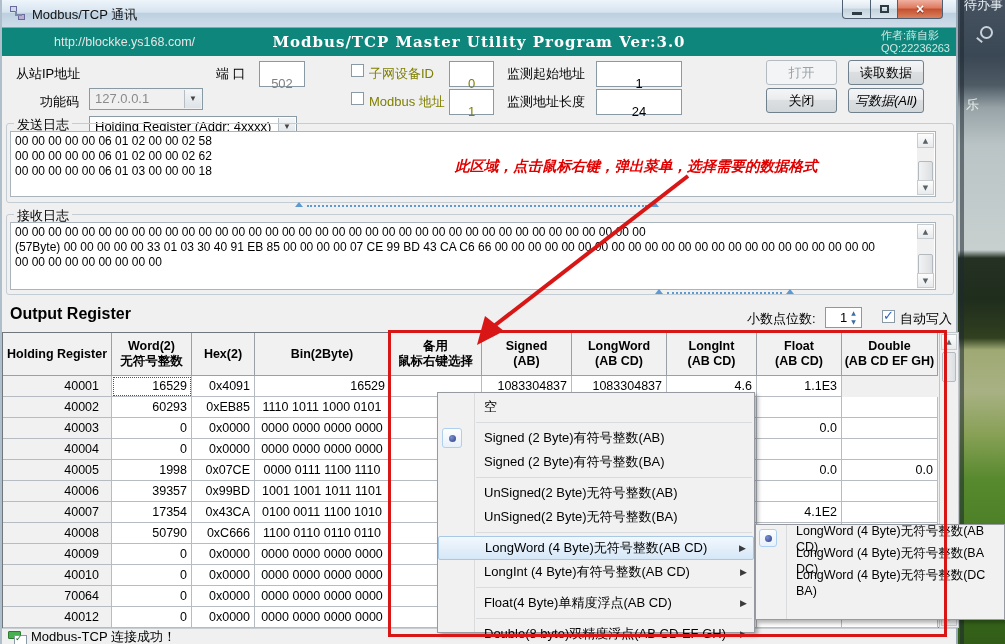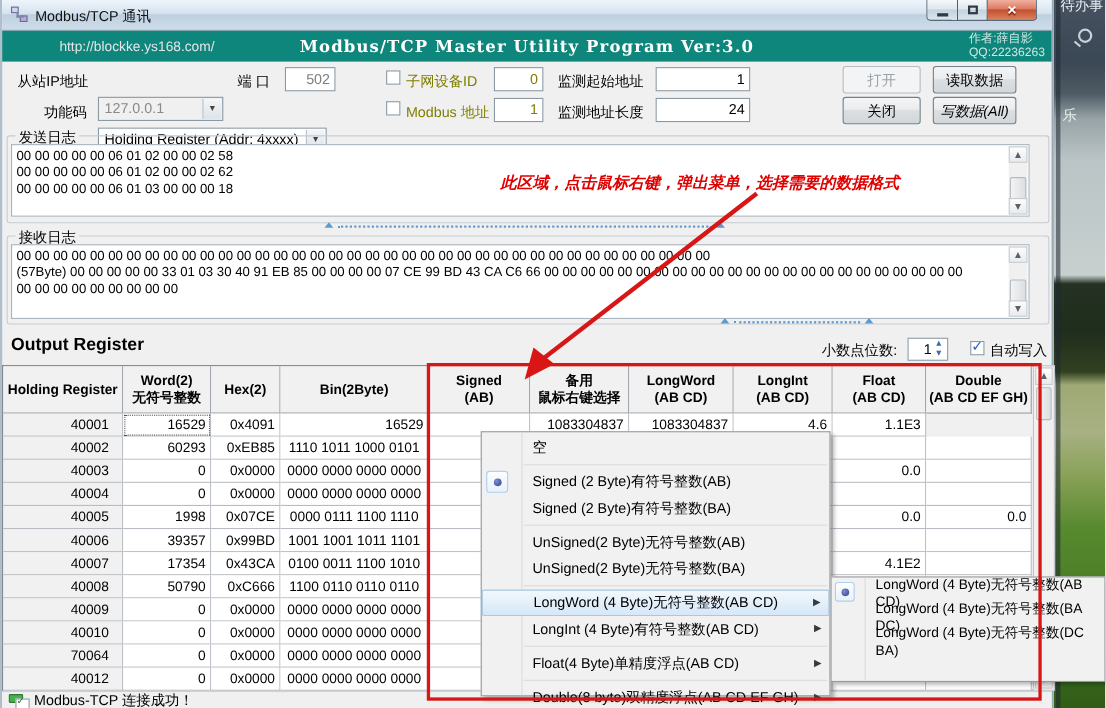--- a/index.html
+++ b/index.html
@@ -44,21 +44,21 @@
     display:flex; align-items:center; }
   #banner .url { position:absolute; left:5px; top:7px; color:#e5e5e5; font-size:12.5px;padding-left:47px; }
   #banner .btitle { position:absolute; left:0; width:100%; text-align:center; color:#fff; font-weight:bold;
     font-size:15px; letter-spacing:1px; font-family:"DejaVu Serif","Liberation Serif",serif; }
   #banner .author { position:absolute; right:6px; top:1px; text-align:left; color:#cfe8e4; font-size:11px; line-height:13px; }
 
   
   .lbl { position:absolute; font-size:13px; white-space:nowrap; }
   .lbl.olive { color:#7f7f00;text-align:center; }
   .field { position:absolute; height:22px; background:#fff; border:1px solid #8a9aa5; font-size:13px;
-    line-height:20px; text-align:right; padding:0 4px; }
+    line-height:20px; text-align:center; padding:12px 4px; }
   .field.gray { color:#808080; }
   .field.olive { color:#7f7f00; }
   .combo { position:absolute; height:22px; background:#fff; border:1px solid #8a9aa5; font-size:13px; line-height:20px; padding:0 2px 0 5px;margin-top:27px; }
   .combo .arr { position:absolute; right:1px; top:1px; width:17px; height:18px; background:linear-gradient(180deg,#f4f6f8,#dde3e8); border-left:1px solid #b5bec5; text-align:center; line-height:17px; font-size:8px; color:#444; }
   .combo.disabled { background:#f0f0f0; color:#8a8a8a; }
   .chk { position:absolute; width:13px; height:13px; background:#fff; border:1px solid #8a9aa5; }
   .chk.checked::after { content:"✓"; font-family:"DejaVu Sans",sans-serif; position:absolute; left:0px; top:-3px; color:#2a62c8; font-size:13px; font-weight:bold; }
   .pbtn { position:absolute; height:25px; border:1px solid #70808c; border-radius:3px; font-size:13px;
     background:linear-gradient(180deg,#f4f5f6 0%,#ebeced 45%,#dcdfe2 50%,#d2d7da 100%);
     display:flex; align-items:center; justify-content:center; }
@@ -253,26 +253,26 @@
             <div>Word(2)</div>
             <div>无符号整数</div>
           </div>
           <div class="th">
             <div>Hex(2)</div>
           </div>
           <div class="th">
             <div>Bin(2Byte)</div>
           </div>
           <div class="th">
+            <div>备用</div>
+            <div>鼠标右键选择</div>
+          </div>
+          <div class="th">
             <div>Signed</div>
             <div>(AB)</div>
-          </div>
-          <div class="th">
-            <div>备用</div>
-            <div>鼠标右键选择</div>
           </div>
           <div class="th">
             <div>LongWord</div>
             <div>(AB CD)</div>
           </div>
           <div class="th">
             <div>LongInt</div>
             <div>(AB CD)</div>
           </div>
           <div class="th">

